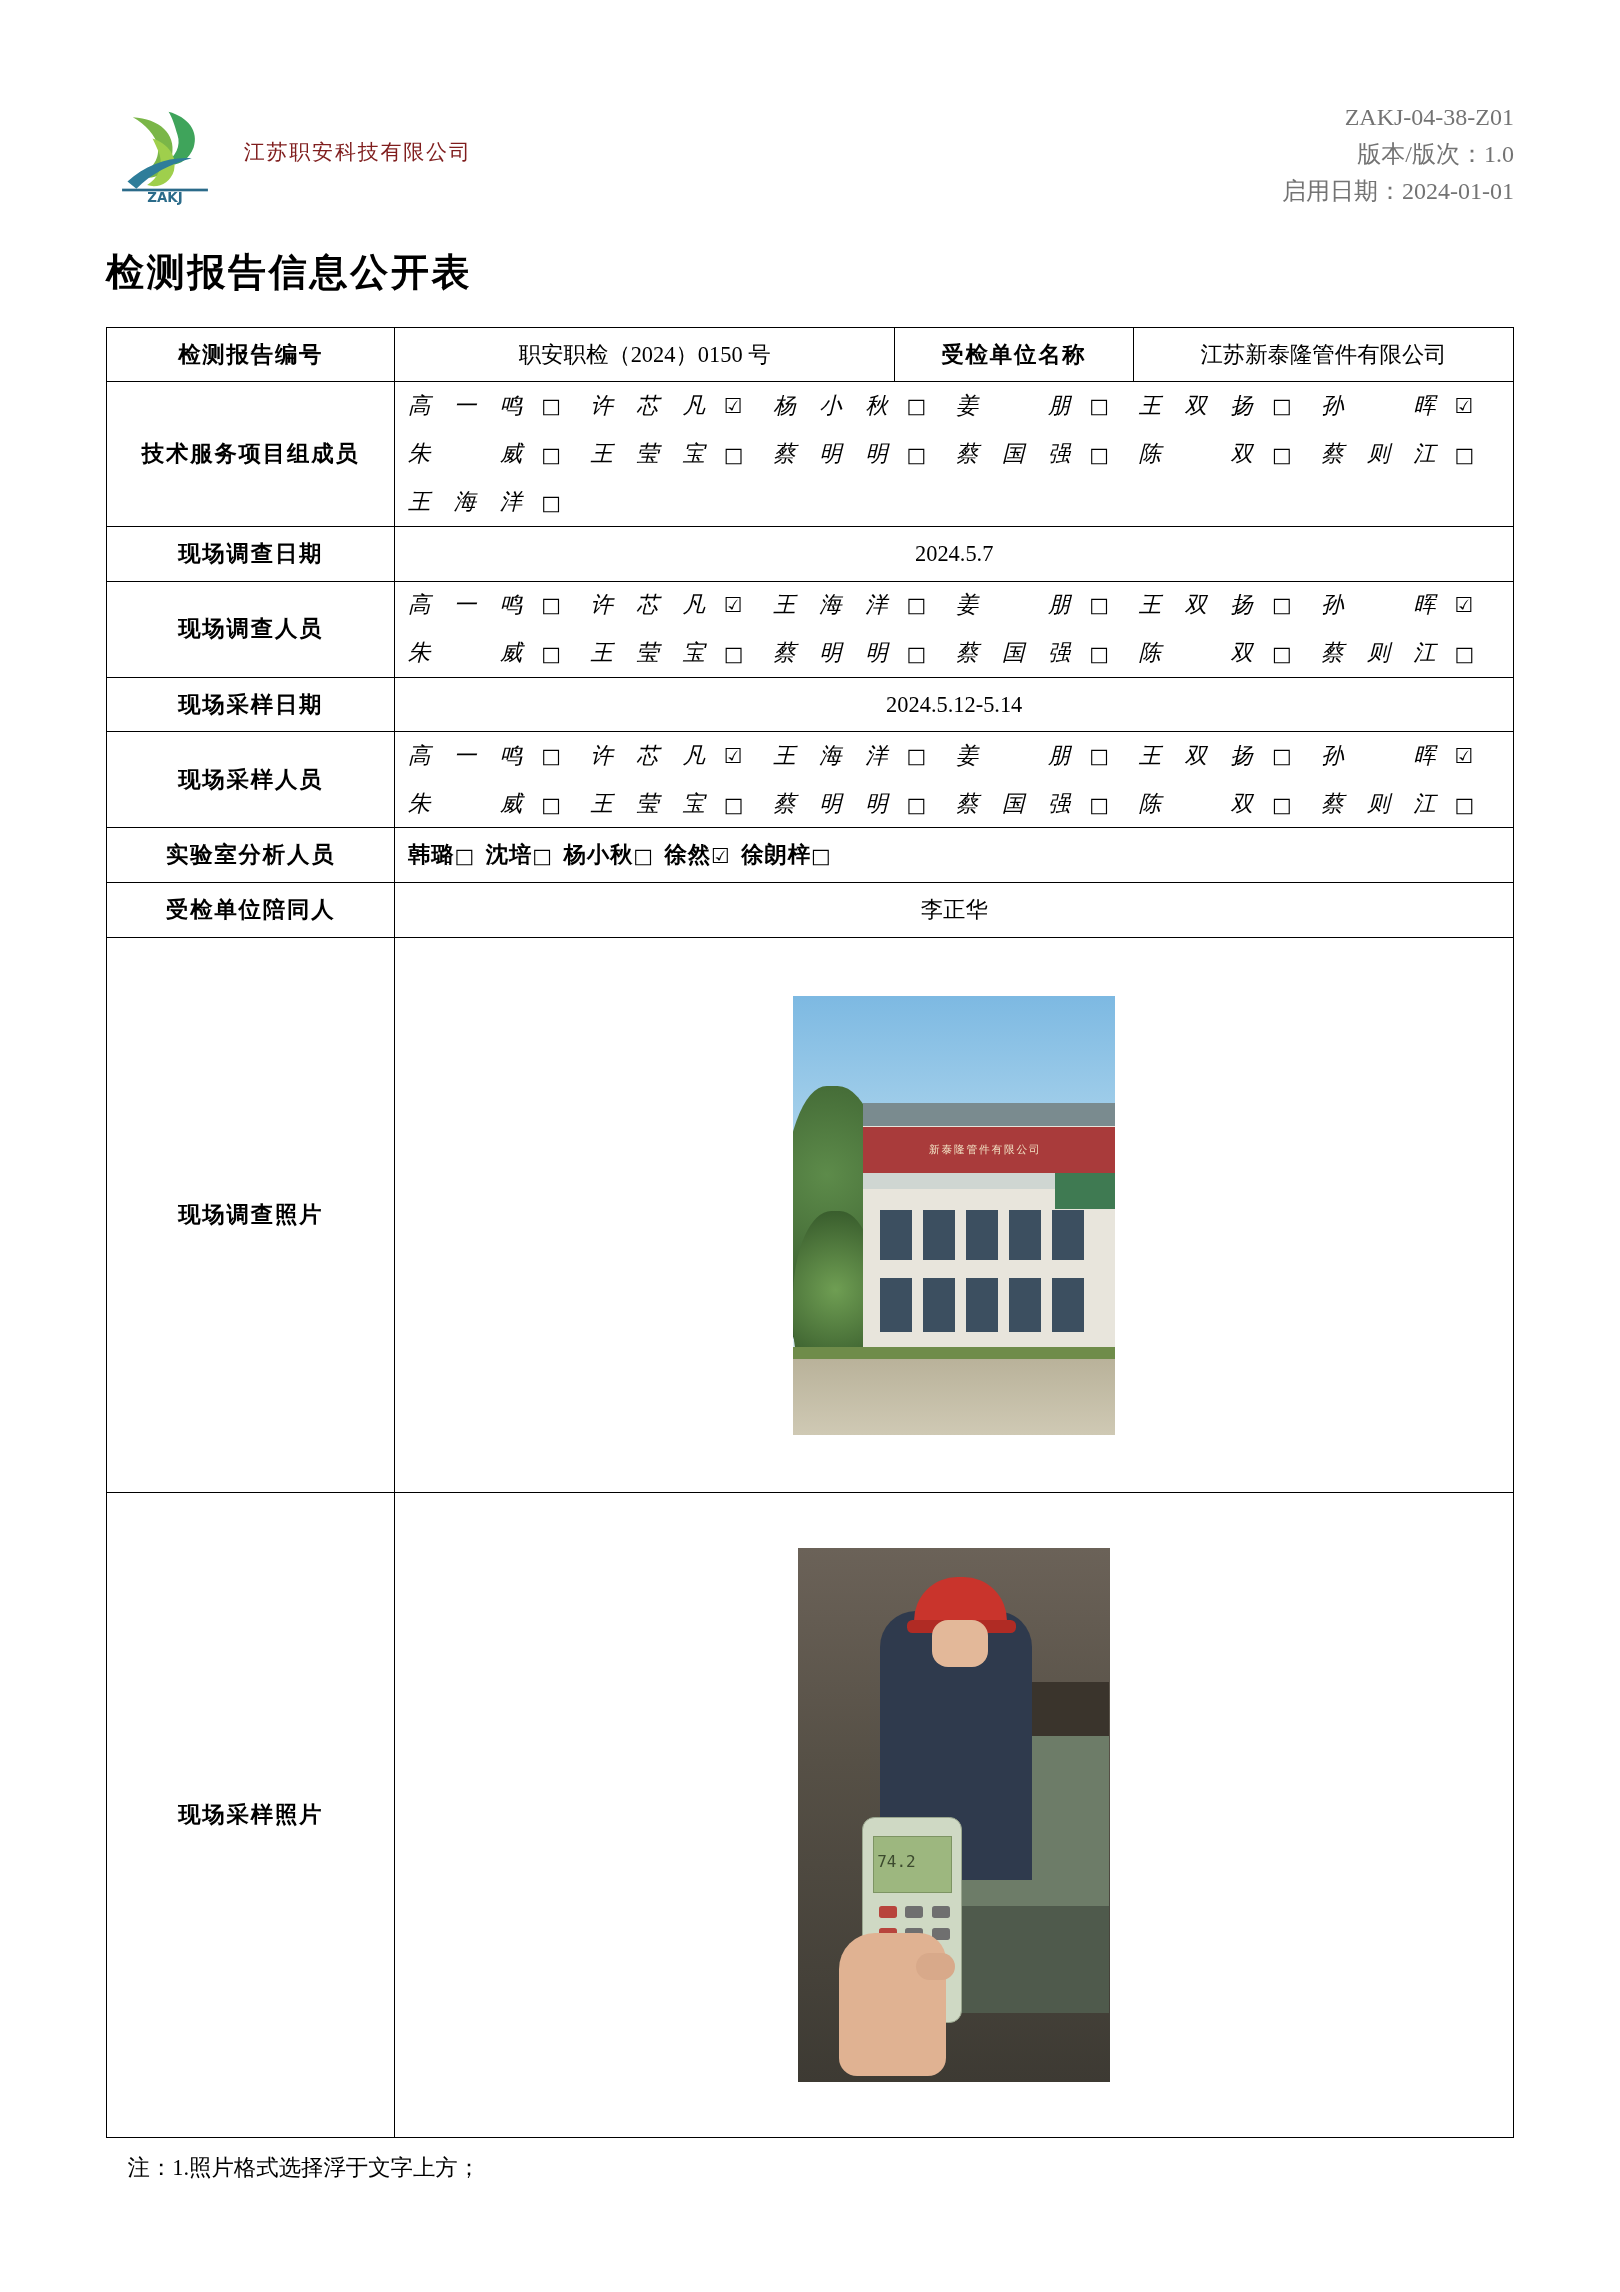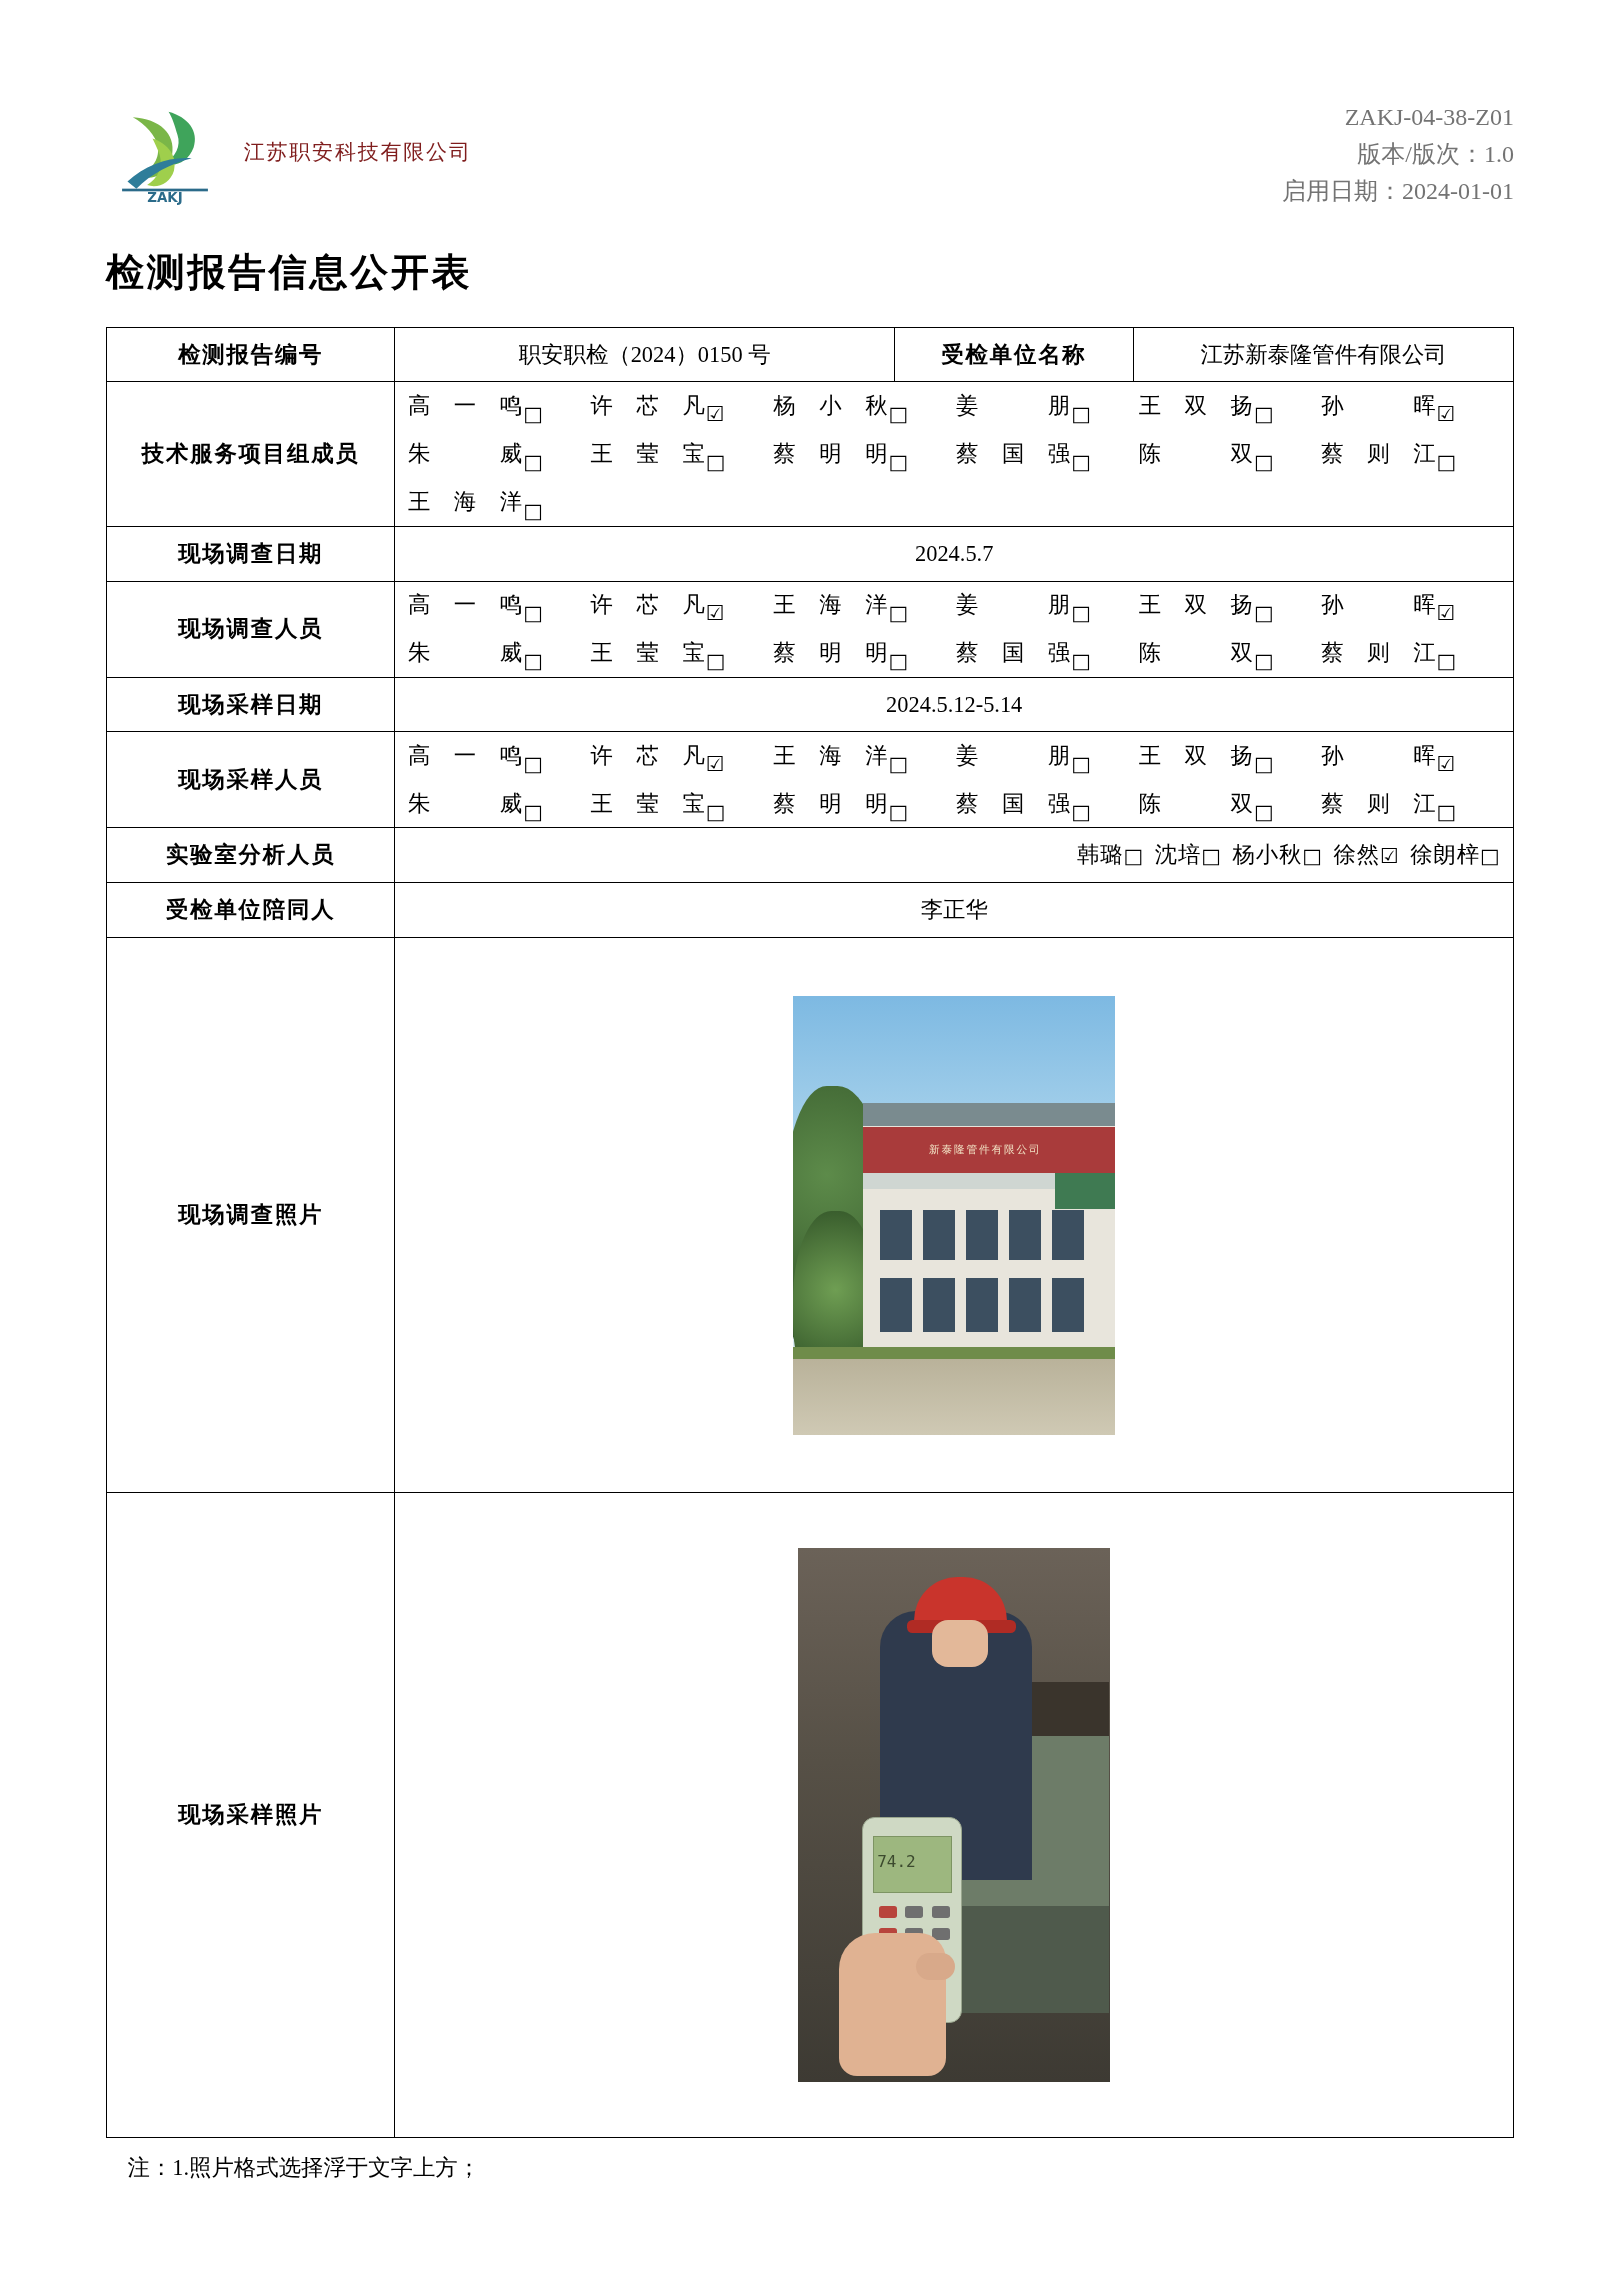--- a/index.html
+++ b/index.html
@@ -79,41 +79,43 @@
   }
   .person-grid {
     display: grid;
     grid-template-columns: repeat(6, 1fr);
     row-gap: 12.5px;
     padding: 5.4px 9px 5.4px 12.5px;
     font-size: 22.4px;
   }
   .person {
     display: flex;
-    align-items: flex-end;
-    gap: 1px;
+    align-items: center;
+    gap: 19px;
     white-space: nowrap;
+    font-style: italic;
   }
   .pname {
     display: inline-block;
     min-width: 5.1em;
     text-align: justify;
     text-align-last: justify;
   }
   .box {
     font-family: "DejaVu Sans", sans-serif;
     font-size: 20.6px;
     line-height: 1;
     position: relative;
     top: 0.9px;
   }
   .lab-line {
-    text-align: right;
+    text-align: left;
     font-size: 22.4px;
     letter-spacing: 0.9px;
+    font-weight: bold;
   }
   .lab-line .item { margin: 0 5.4px; white-space: nowrap; }
   
   td.photo-cell {
     height: 555px;
     text-align: center;
     padding: 12.5px 0;
   }
   td.photo-cell-2 { height: 645px; }
   .photo-wrap {

